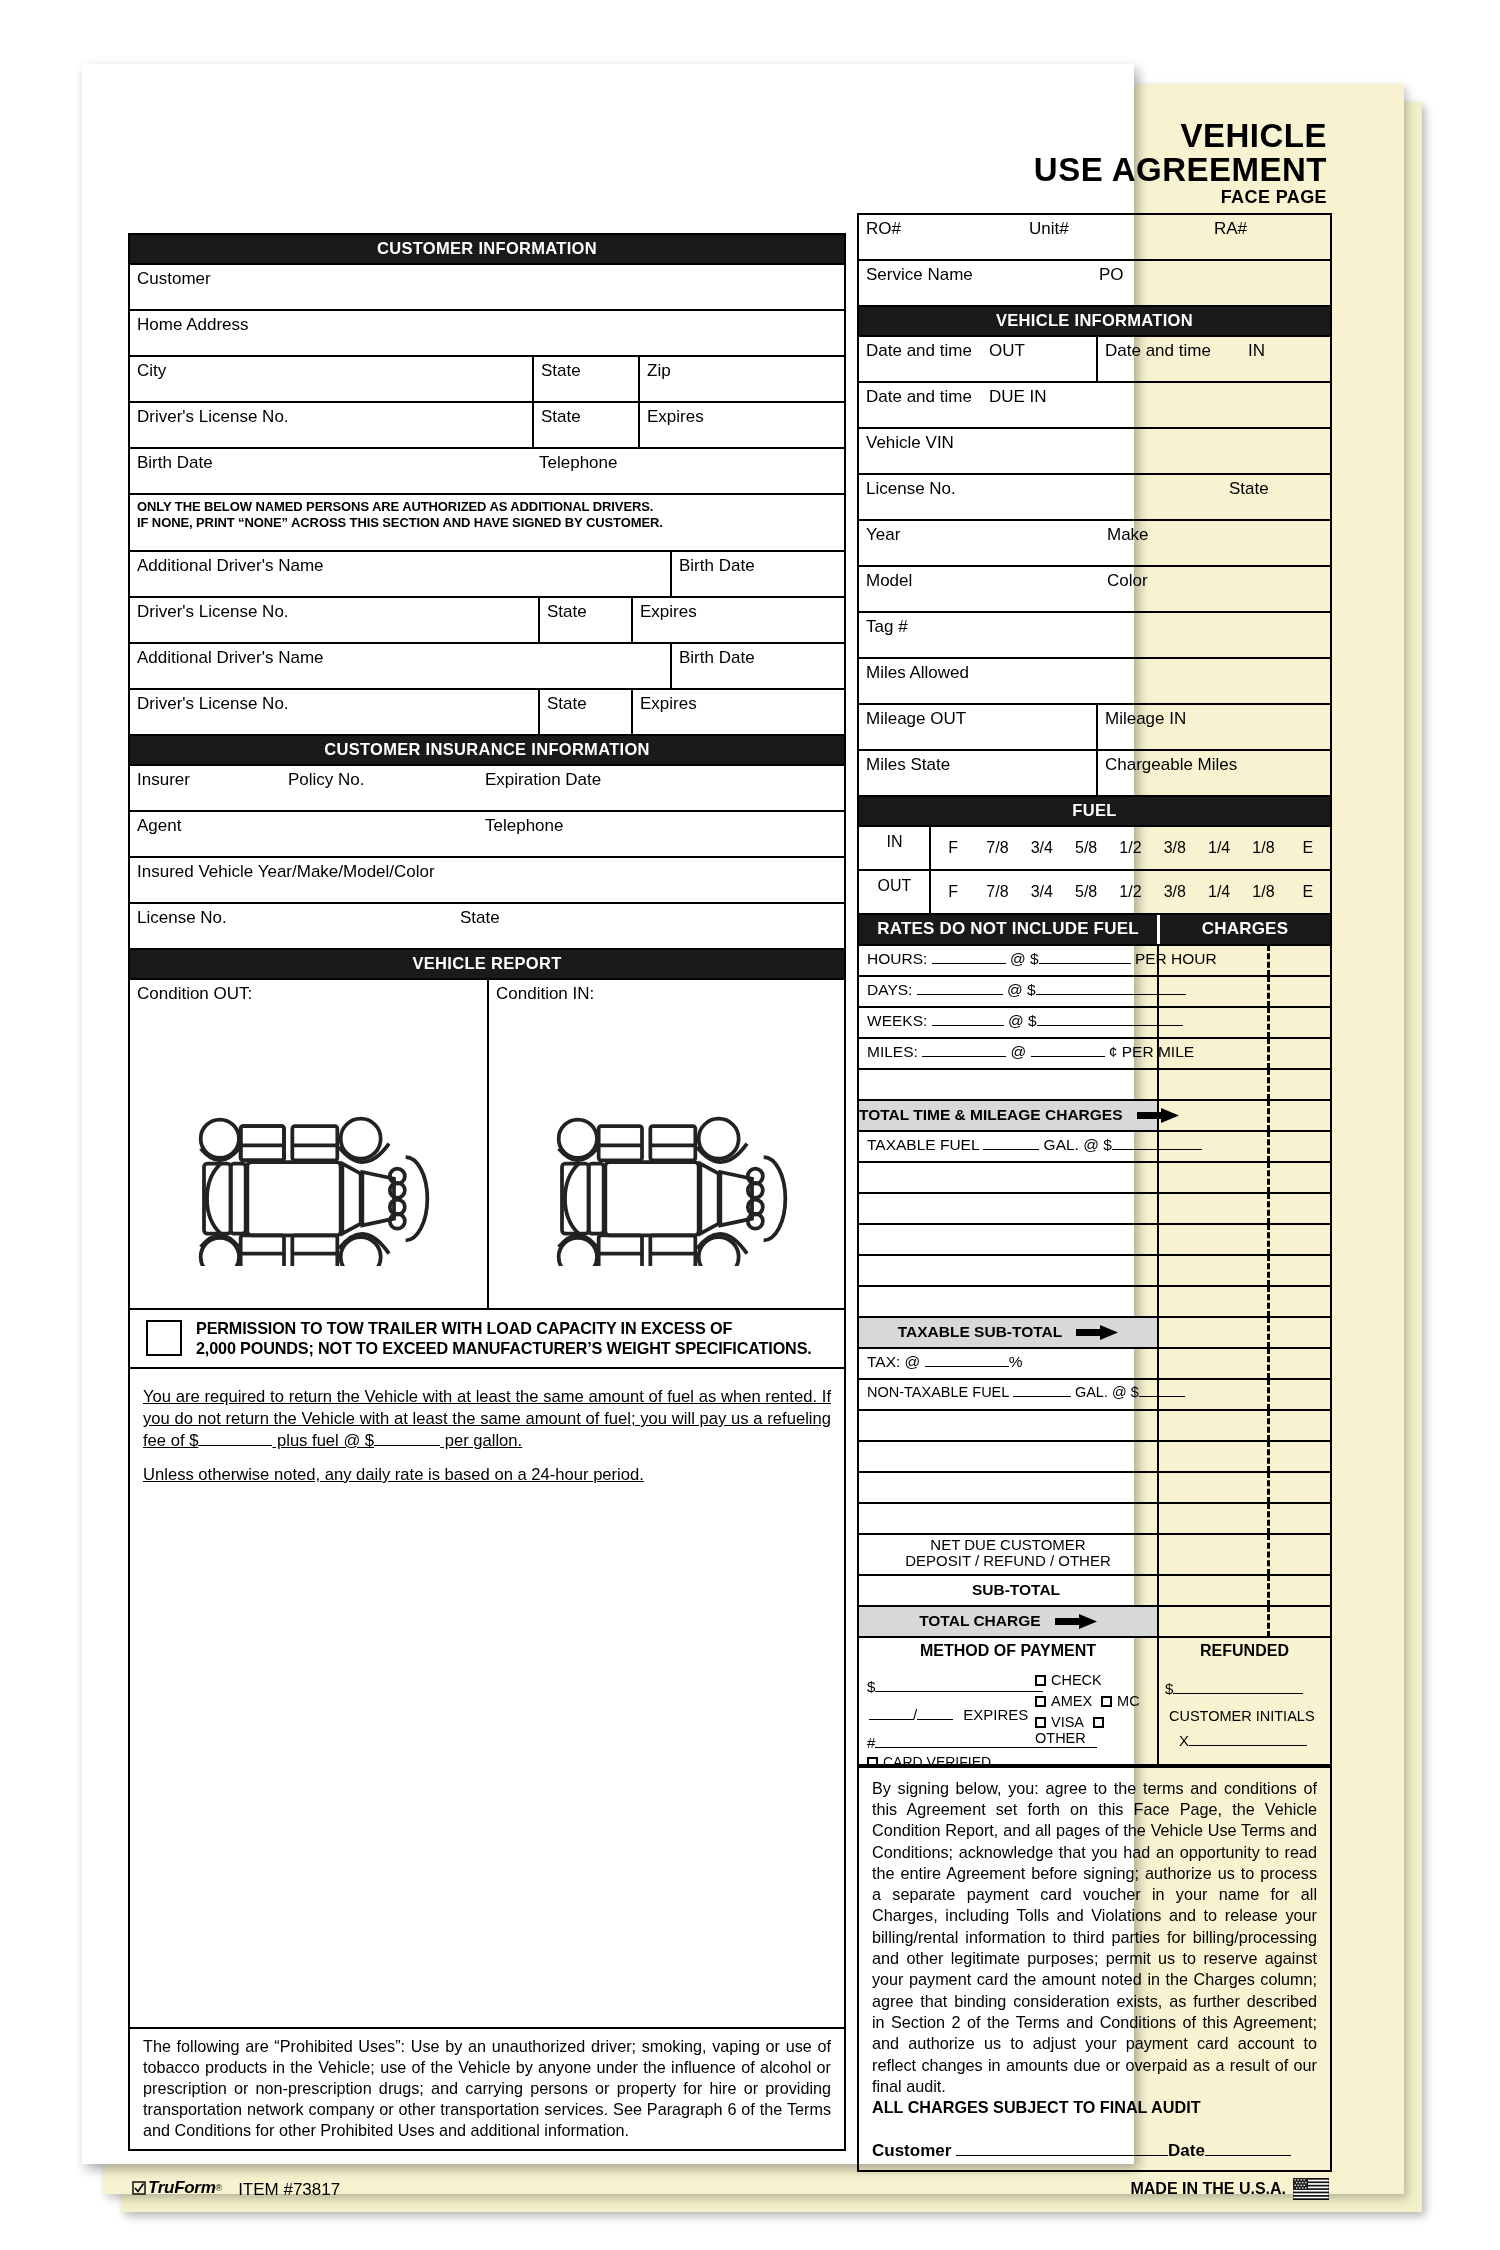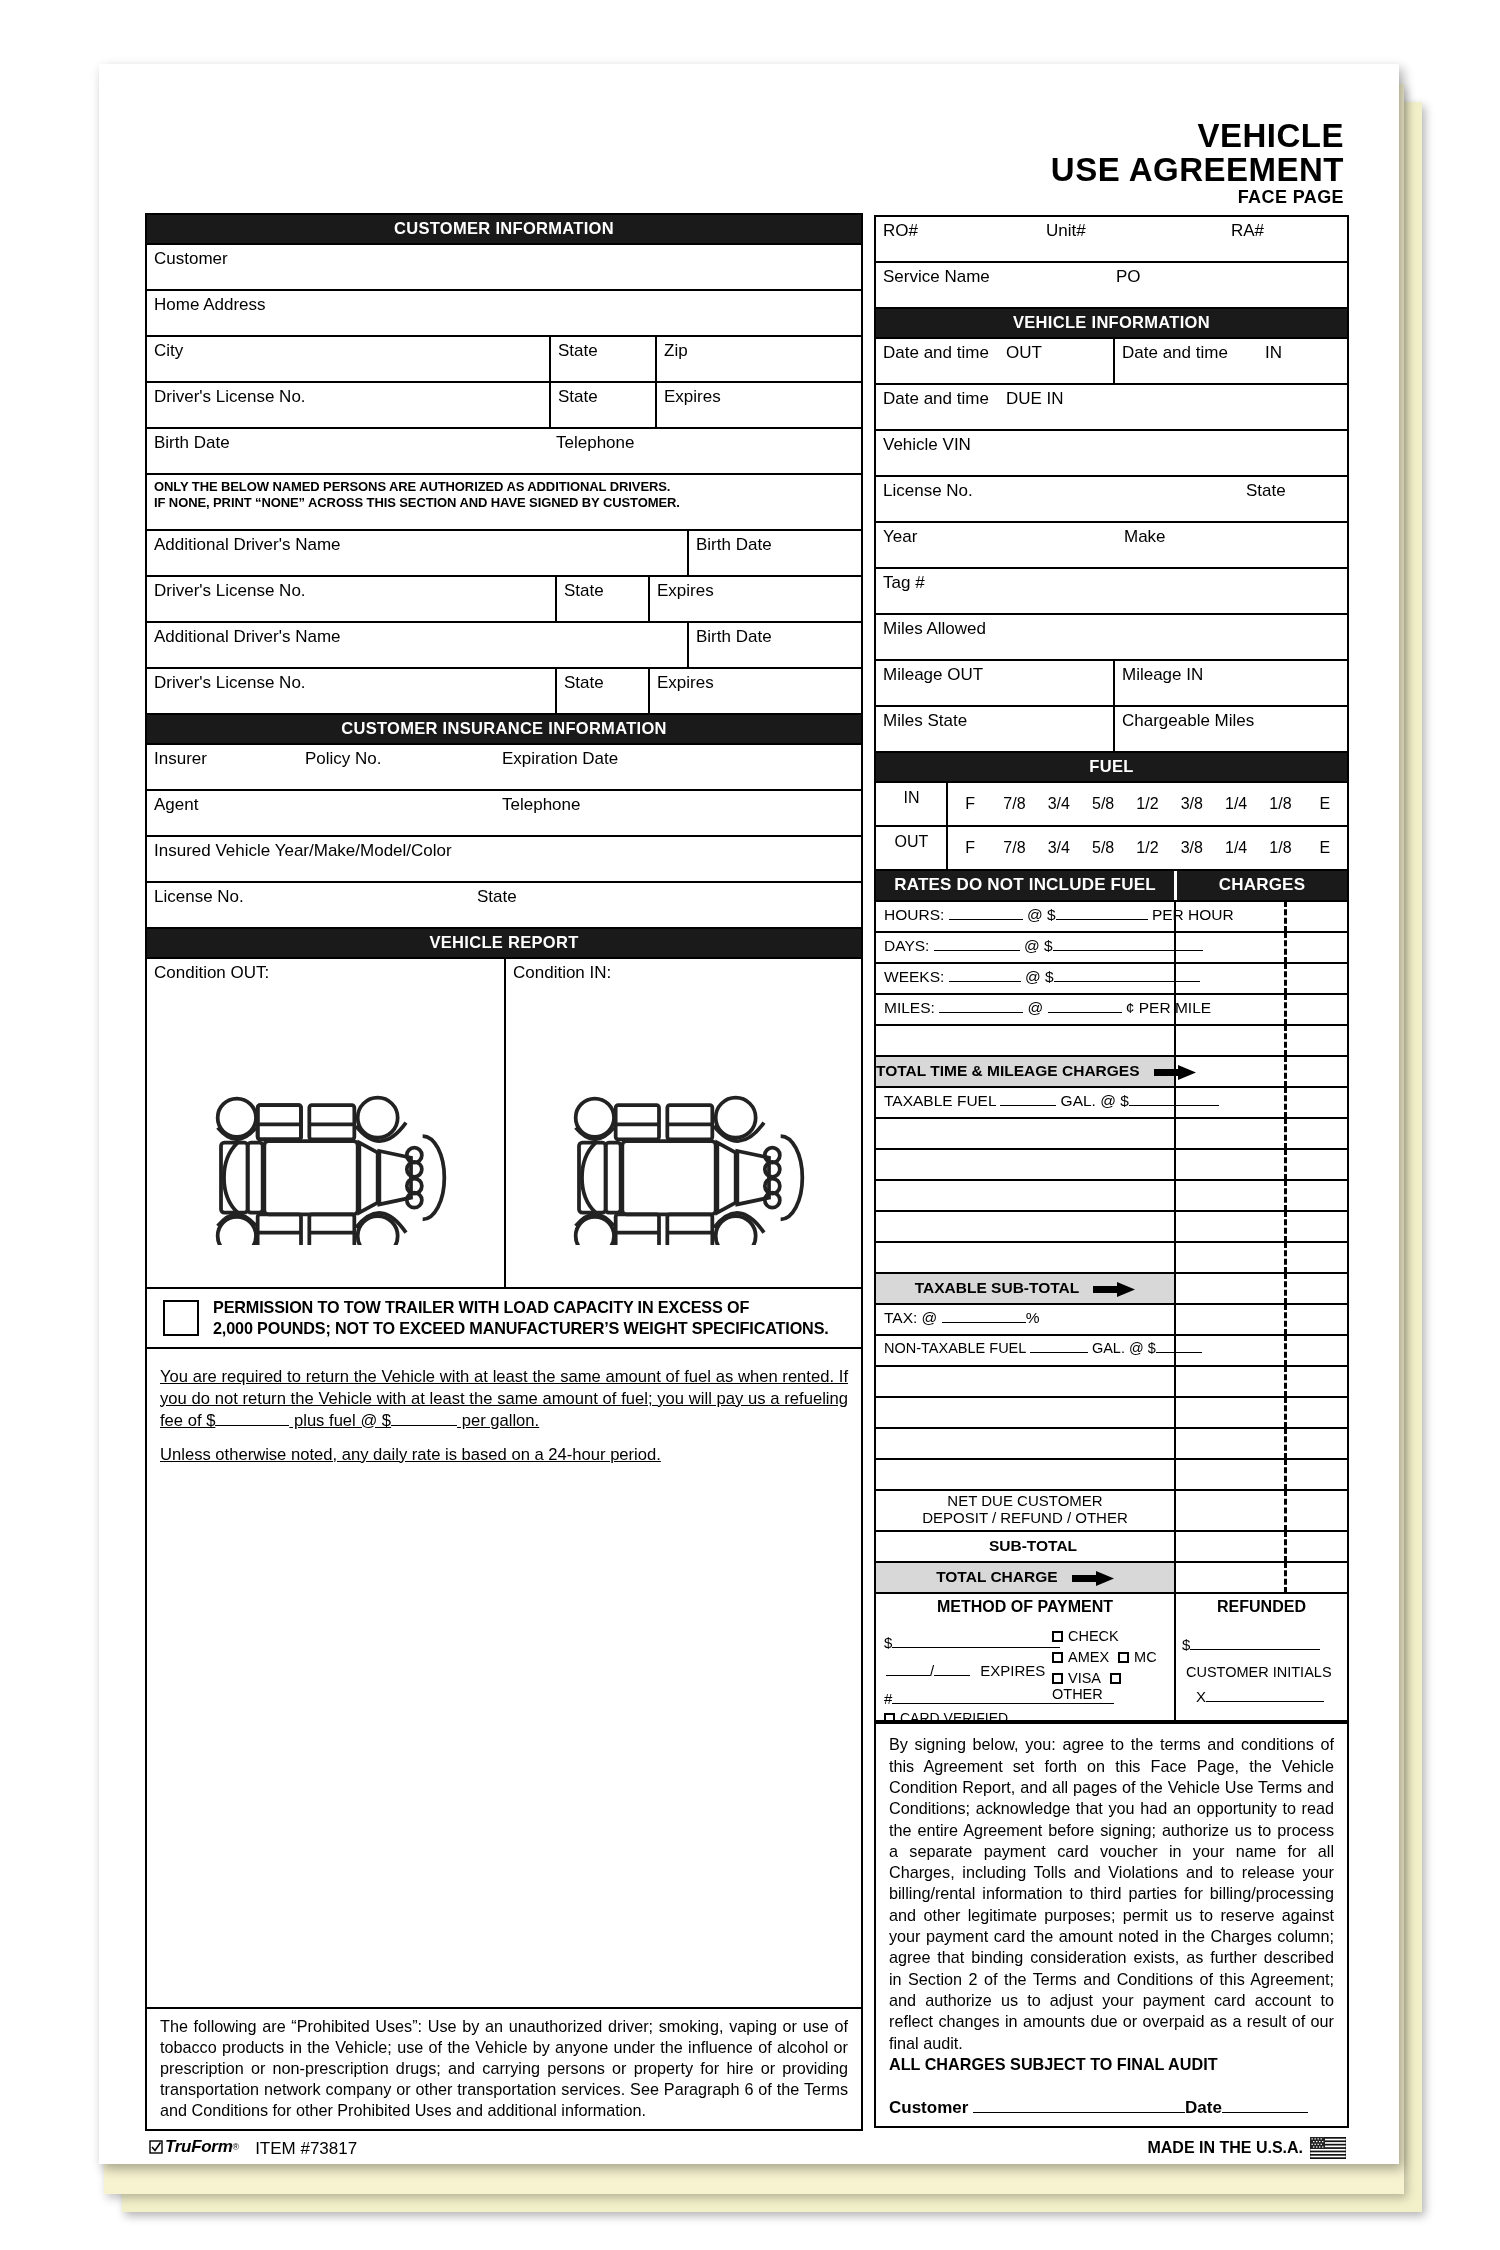--- a/index.html
+++ b/index.html
@@ -15,21 +15,21 @@
   #paper-stack { position:absolute; left:82px; top:64px; width:1320px; height:2120px; }
   #carbon-sheet-2 {
     position:absolute; left:40px; top:38px; width:1300px; height:2110px;
     background:#f2f0c9; box-shadow:3px 4px 9px rgba(0,0,0,.30);
   }
   #carbon-sheet-1 {
     position:absolute; left:22px; top:20px; width:1300px; height:2110px;
     background:#f7f3d0; box-shadow:3px 4px 9px rgba(0,0,0,.25);
   }
   #white-sheet {
-    position:absolute; left:17px; top:0; width:1300px; height:2100px;
+    position:absolute; left:0; top:0; width:1052px; height:2100px;
     background:#ffffff; box-shadow:4px 5px 11px rgba(0,0,0,.33);
   }
 
   
   #form-frame {
     position:absolute; left:46px; top:55px; width:1205px; height:2010px;
   }
   .hdr-title { text-align:right; font-weight:bold; line-height:1.02; padding-right:6px; }
   .hdr-l1 { font-size:33px; letter-spacing:.5px; }
   .hdr-l2 { font-size:33px; letter-spacing:.5px; }
@@ -352,20 +352,26 @@
             <div class="row">
               <div class="cell h44" style="width:100%; position:relative;">
                 <span>License No.</span>
                 <span class="lbl2" style="left:370px; top:4px;">State</span>
               </div>
             </div>
             <div class="row">
               <div class="cell h44" style="width:100%; position:relative;">
                 <span>Year</span>
                 <span class="lbl2" style="left:248px; top:4px;">Make</span>
+              </div>
+            </div>
+            <div class="row">
+              <div class="cell h44" style="width:100%; position:relative;">
+                <span>Model</span>
+                <span class="lbl2" style="left:248px; top:4px;">Color</span>
               </div>
             </div>
             <div class="row">
               <div class="cell h44" style="width:100%">Tag #</div>
             </div>
             <div class="row">
               <div class="cell h44" style="width:100%">Miles Allowed</div>
             </div>
             <div class="row">
               <div class="cell h44" style="width:237px">Mileage OUT</div>

